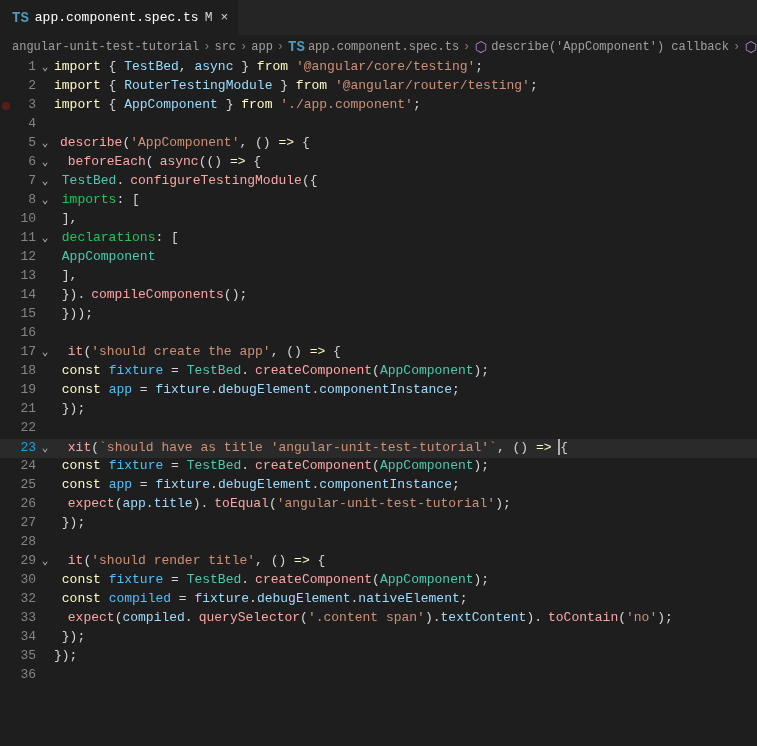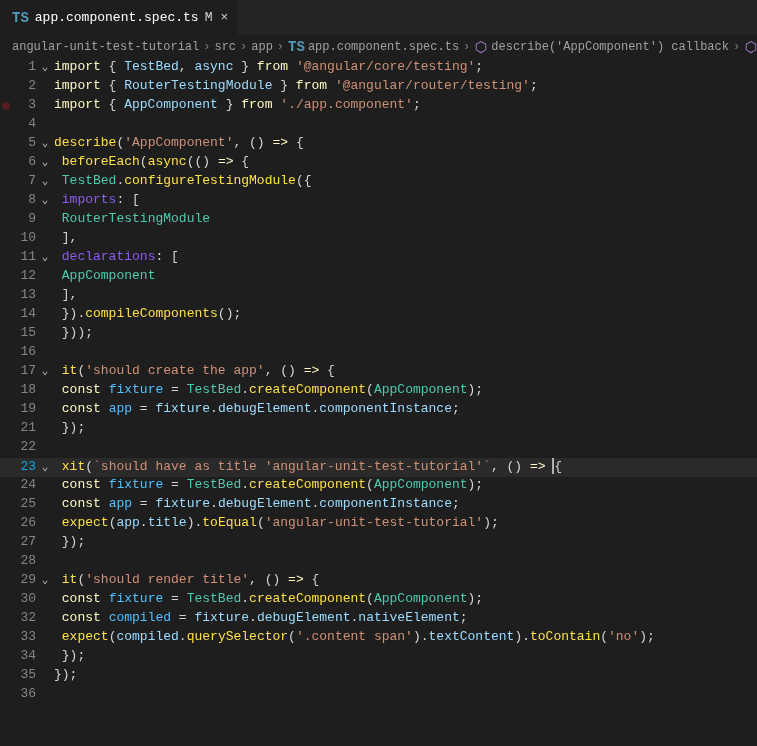--- a/index.html
+++ b/index.html
@@ -62,24 +62,24 @@
       border-radius: 50%;
     }
     .line { height: 19px; position: relative; }
     .line.active { background: #2a2a2a; }
     .line.active .ln { color: #0ea5e9; }
     
     .kw { color: #fef9c3; }
     .pn { color: #d4d4d4; }
     .str { color: #ce9178; }
     .type { color: #4ec9b0; }
-    .mth { color: #fde047; }
+    .mth { color: #fca5a5; margin-left: 6px; }
     .var { color: #9cdcfe; }
     .const { color: #4fc1ff; }
-    .prop { color: #8b5cf6; }
+    .prop { color: #22c55e; }
     .cursor {
       display: inline-block;
       width: 2px;
       height: 16px;
       background: #aeafad;
       vertical-align: text-bottom;
       position: relative;
       margin-left: -1px;
     }
     .ln { width: 36px; text-align: right; color: #858585; padding-right: 0px; display: inline-block; }
@@ -127,21 +127,20 @@
 <div class="editor">
   <div id="code-lines" style="width:100%">
       <div class="line"><span class="ln">1</span><span class="fc">⌄</span><span><span class="kw">import</span><span class="pn"> { </span><span class="var">TestBed</span><span class="pn">, </span><span class="var">async</span><span class="pn"> } </span><span class="kw">from</span><span class="pn"> </span><span class="str">'@angular/core/testing'</span><span class="pn">;</span></span></div>
       <div class="line"><span class="ln">2</span><span class="fc"></span><span><span class="kw">import</span><span class="pn"> { </span><span class="var">RouterTestingModule</span><span class="pn"> } </span><span class="kw">from</span><span class="pn"> </span><span class="str">'@angular/router/testing'</span><span class="pn">;</span></span></div>
       <div class="line"><span class="ln" style="position: relative;"><span class="breakpoint" style="top: 5px;"></span><span>3</span></span><span class="fc"></span><span><span class="kw">import</span><span class="pn"> { </span><span class="var">AppComponent</span><span class="pn"> } </span><span class="kw">from</span><span class="pn"> </span><span class="str">'./app.component'</span><span class="pn">;</span></span></div>
       <div class="line"><span class="ln">4</span><span class="fc"></span><span></span></div>
       <div class="line"><span class="ln">5</span><span class="fc">⌄</span><span><span class="mth">describe</span><span class="pn">(</span><span class="str">'AppComponent'</span><span class="pn">, () </span><span class="kw">=&gt;</span><span class="pn"> {</span></span></div>
       <div class="line"><span class="ln">6</span><span class="fc">⌄</span><span><span>  </span><span class="mth">beforeEach</span><span class="pn">(</span><span class="mth">async</span><span class="pn">(() </span><span class="kw">=&gt;</span><span class="pn"> {</span></span></div>
       <div class="line"><span class="ln">7</span><span class="fc">⌄</span><span><span>    </span><span class="type">TestBed</span><span class="pn">.</span><span class="mth">configureTestingModule</span><span class="pn">({</span></span></div>
       <div class="line"><span class="ln">8</span><span class="fc">⌄</span><span><span>      </span><span class="prop">imports</span><span class="pn">: [</span></span></div>
-      <div class="line"><span class="ln">9</span><span class="fc"></span><span><span>        </span><span class="type">RouterTestingModule</span></span></div>
       <div class="line"><span class="ln">10</span><span class="fc"></span><span><span>      </span><span class="pn">],</span></span></div>
       <div class="line"><span class="ln">11</span><span class="fc">⌄</span><span><span>      </span><span class="prop">declarations</span><span class="pn">: [</span></span></div>
       <div class="line"><span class="ln">12</span><span class="fc"></span><span><span>        </span><span class="type">AppComponent</span></span></div>
       <div class="line"><span class="ln">13</span><span class="fc"></span><span><span>      </span><span class="pn">],</span></span></div>
       <div class="line"><span class="ln">14</span><span class="fc"></span><span><span>    </span><span class="pn">}).</span><span class="mth">compileComponents</span><span class="pn">();</span></span></div>
       <div class="line"><span class="ln">15</span><span class="fc"></span><span><span>  </span><span class="pn">}));</span></span></div>
       <div class="line"><span class="ln">16</span><span class="fc"></span><span></span></div>
       <div class="line"><span class="ln">17</span><span class="fc">⌄</span><span><span>  </span><span class="mth">it</span><span class="pn">(</span><span class="str">'should create the app'</span><span class="pn">, () </span><span class="kw">=&gt;</span><span class="pn"> {</span></span></div>
       <div class="line"><span class="ln">18</span><span class="fc"></span><span><span>    </span><span class="kw">const</span><span class="pn"> </span><span class="const">fixture</span><span class="pn"> = </span><span class="type">TestBed</span><span class="pn">.</span><span class="mth">createComponent</span><span class="pn">(</span><span class="type">AppComponent</span><span class="pn">);</span></span></div>
       <div class="line"><span class="ln">19</span><span class="fc"></span><span><span>    </span><span class="kw">const</span><span class="pn"> </span><span class="const">app</span><span class="pn"> = </span><span class="var">fixture</span><span class="pn">.</span><span class="var">debugElement</span><span class="pn">.</span><span class="var">componentInstance</span><span class="pn">;</span></span></div>

